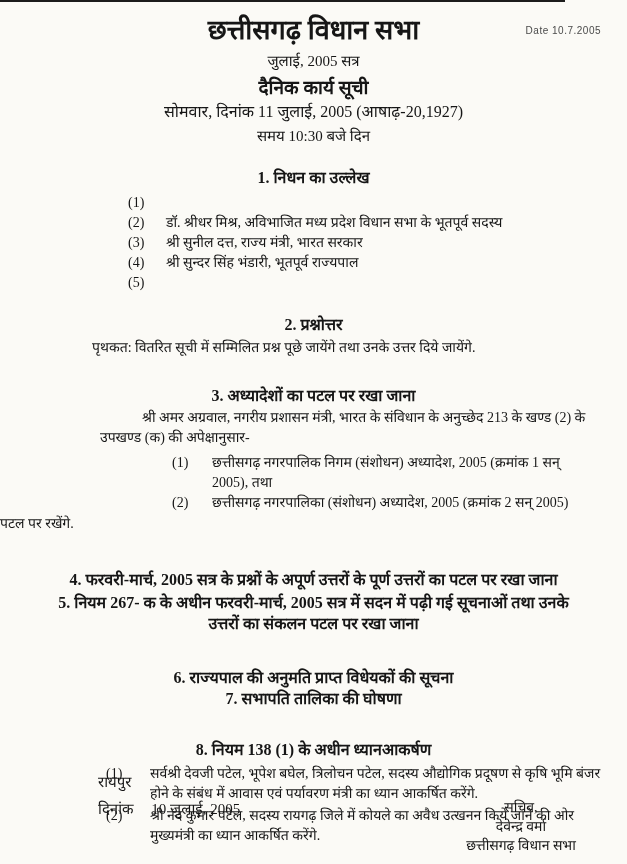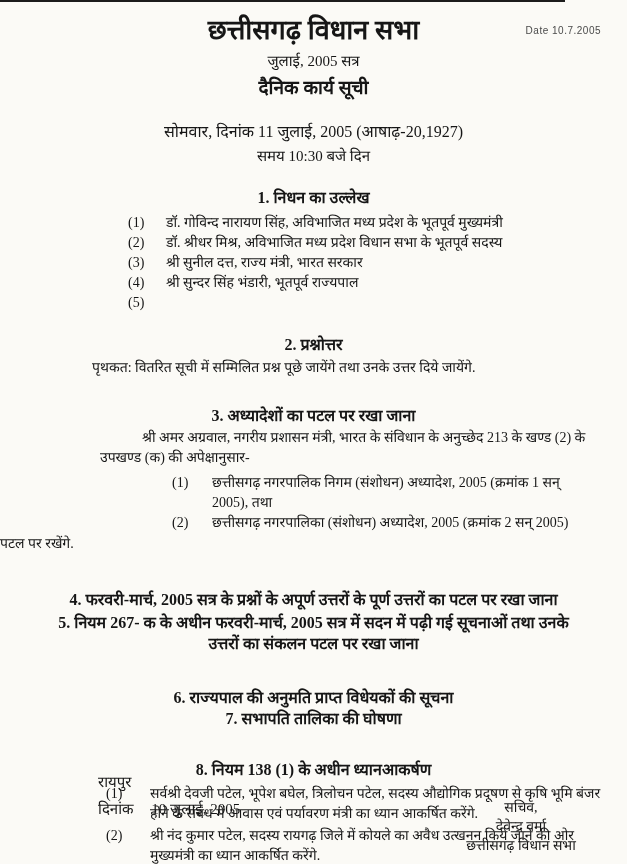--- a/index.html
+++ b/index.html
@@ -16,21 +16,21 @@
   .edge-line { position:absolute; top:0; left:0; width:565px; height:2px; background:#1c1c1c; }
   .stamp {
     position:absolute; top:25px; right:26px;
     font-family:Liberation Sans, sans-serif;
     font-size:10px; color:#4a4a4a; letter-spacing:.5px;
   }
   header { text-align:center; padding-top:15px; }
   .h-title   { font-size:27px; font-weight:bold; line-height:30px; }
   .h-session { font-size:15px; margin-top:5px; }
   .h-sub     { font-size:19px; font-weight:bold; margin-top:4px; }
-  .h-date    { font-size:16px; margin-top:20px; }
+  .h-date    { font-size:16px; margin-top:0; }
   .h-time    { font-size:15px; margin-top:3px; }
 
   .sec-title { text-align:center; font-weight:bold; font-size:16px; line-height:21px; }
   .mt-s1 { margin-top:22px; }
   .mt-s2 { margin-top:21px; }
   .mt-s3 { margin-top:27px; }
   .mt-s4 { margin-top:35px; }
   .mt-s6 { margin-top:33px; }
   .mt-s8 { margin-top:30px; }
 
@@ -73,21 +73,20 @@
     <div class="h-sub">दैनिक कार्य सूची</div>
     <div class="h-date">सोमवार, दिनांक 11 जुलाई, 2005 (आषाढ़-20,1927)</div>
     <div class="h-time">समय 10:30 बजे दिन</div>
   </header>
 
   <section>
     <div class="sec-title mt-s1">1. निधन का उल्लेख</div>
     <div class="num-list body-txt">
       <div class="num-row">
         <span class="num">(1)</span>
-        <span class="txt">डॉ. गोविन्द नारायण सिंह, अविभाजित मध्य प्रदेश के भूतपूर्व मुख्यमंत्री</span>
       </div>
       <div class="num-row">
         <span class="num">(2)</span>
         <span class="txt">डॉ. श्रीधर मिश्र, अविभाजित मध्य प्रदेश विधान सभा के भूतपूर्व सदस्य</span>
       </div>
       <div class="num-row">
         <span class="num">(3)</span>
         <span class="txt">श्री सुनील दत्त, राज्य मंत्री, भारत सरकार</span>
       </div>
       <div class="num-row">

